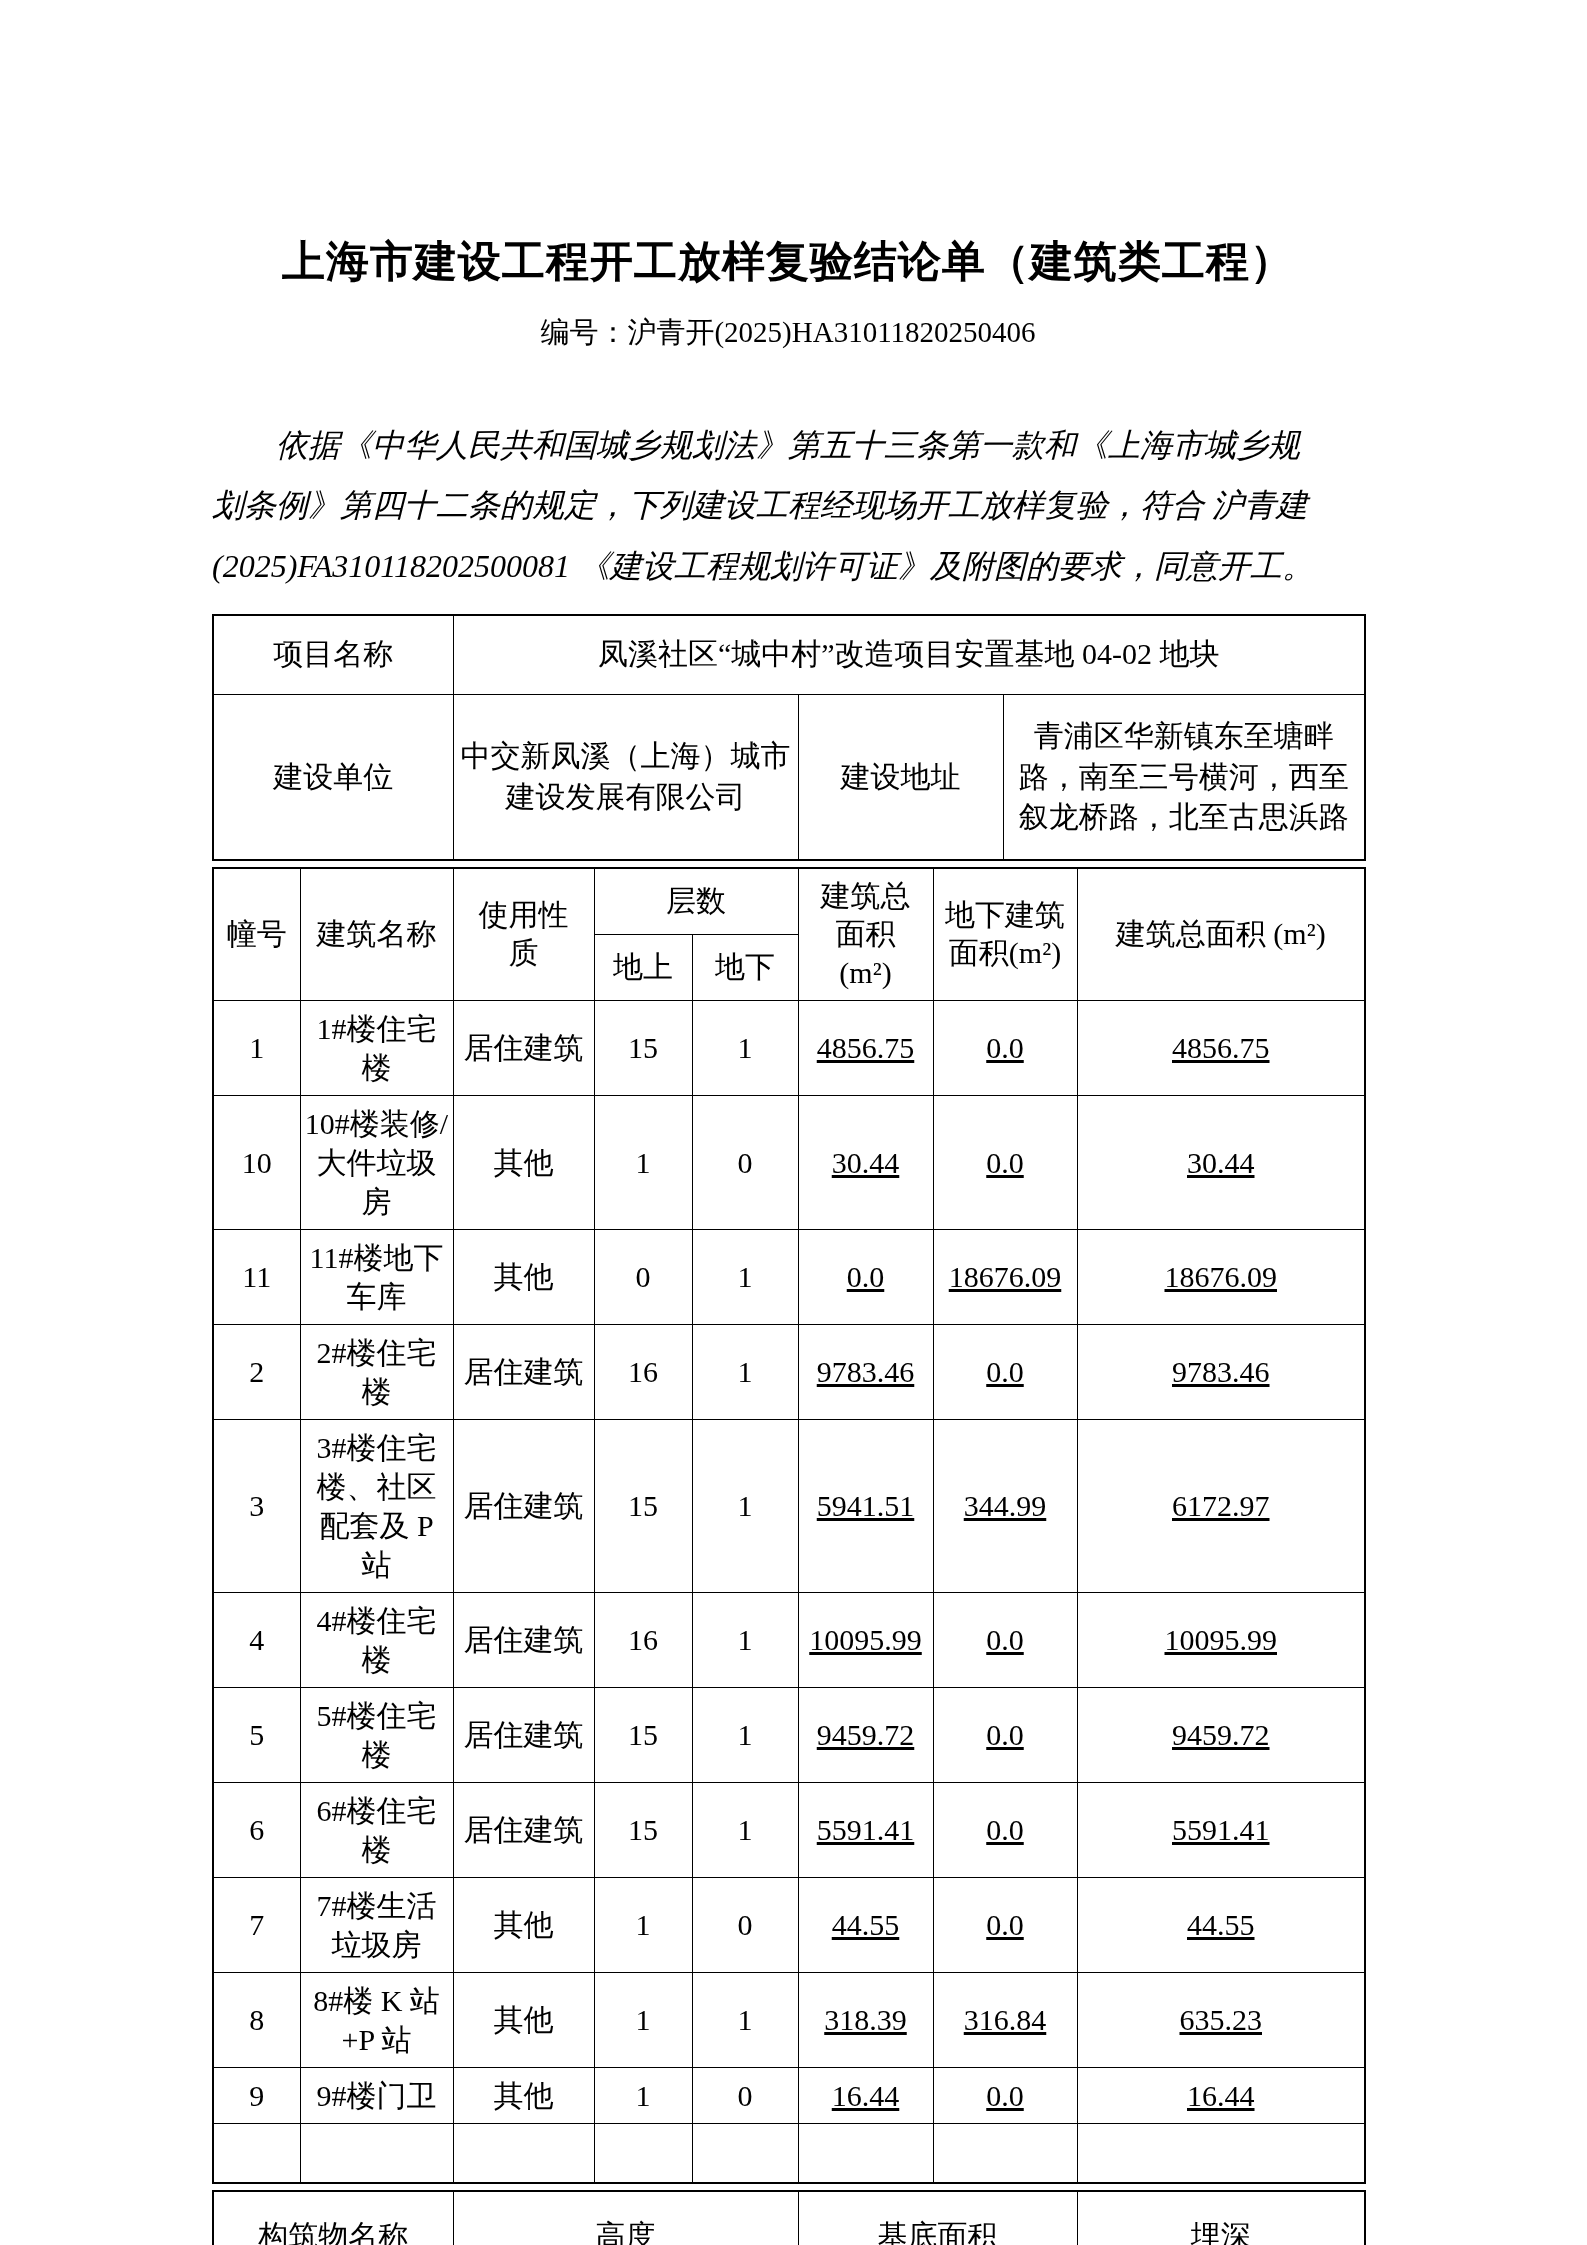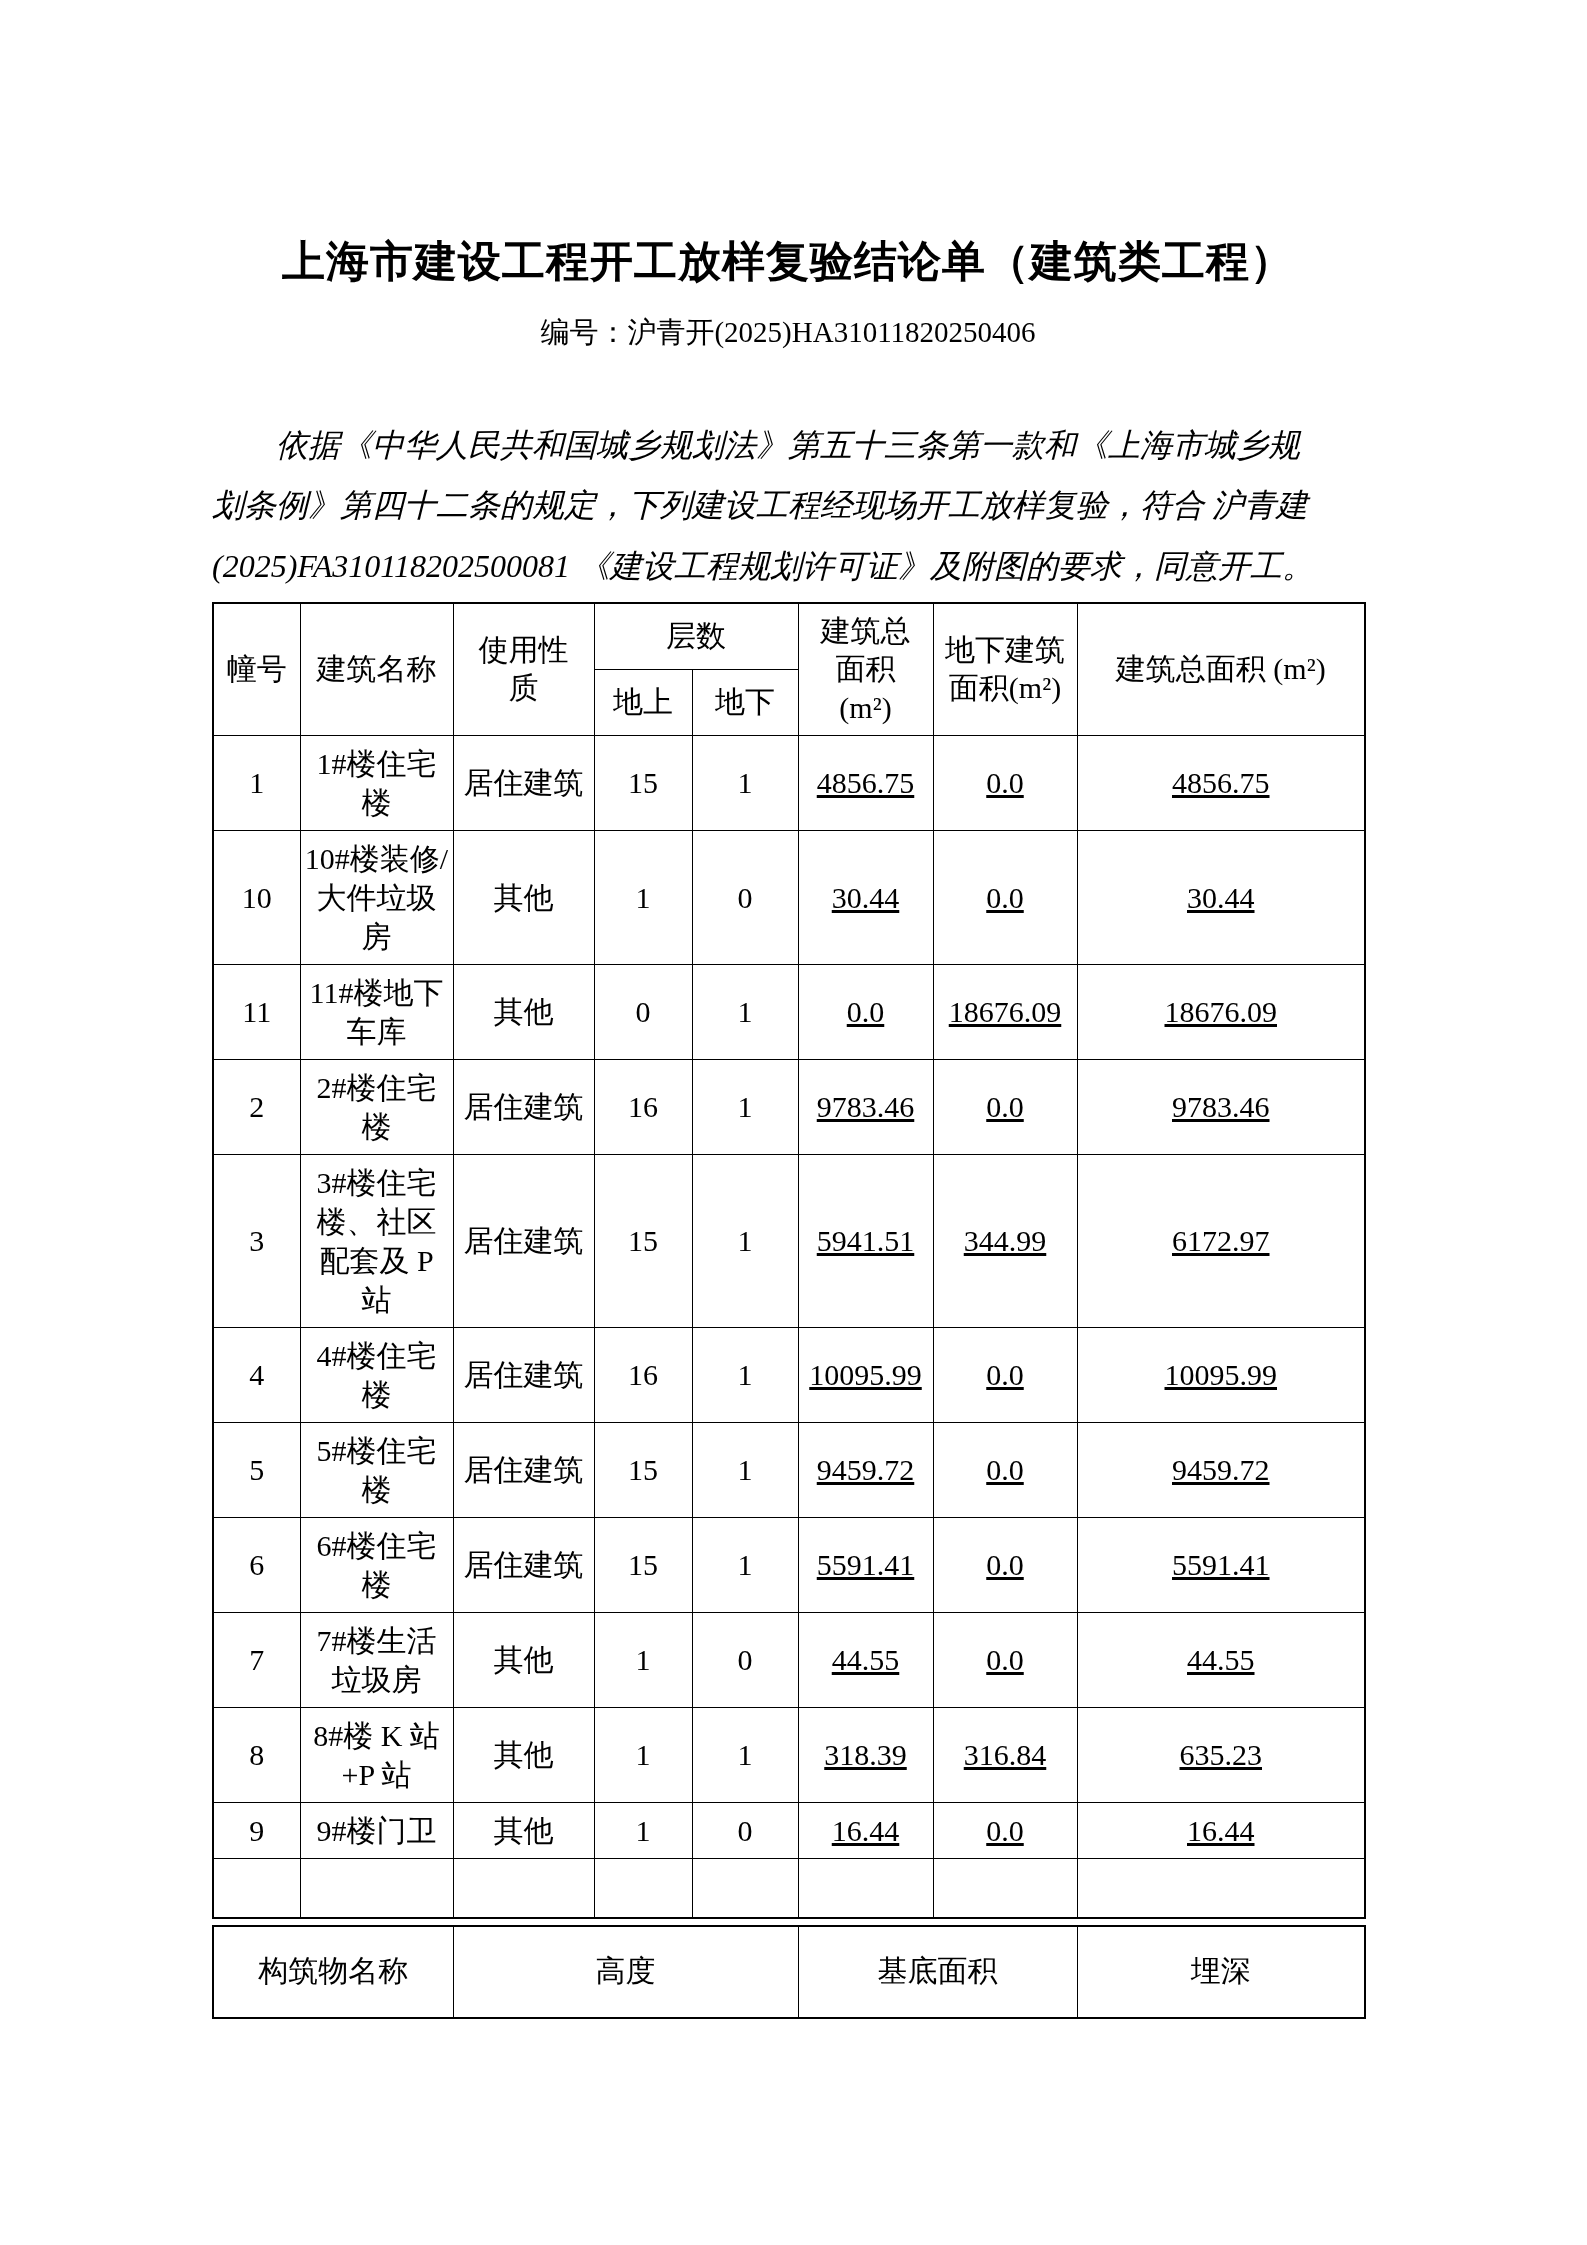--- a/index.html
+++ b/index.html
@@ -45,20 +45,40 @@
     <div class="title">上海市建设工程开工放样复验结论单（建筑类工程）</div>
 
     <div class="doc-no">编号：沪青开(2025)HA31011820250406</div>
 
     <div class="para">
       <div class="line indent">依据《中华人民共和国城乡规划法》第五十三条第一款和《上海市城乡规</div>
       <div class="line">划条例》第四十二条的规定，下列建设工程经现场开工放样复验，符合 沪青建</div>
       <div class="line">(2025)FA310118202500081 《建设工程规划许可证》及附图的要求，同意开工。</div>
     </div>
 
+    <table class="info-table">
+      <colgroup>
+          <col style="width:240px">
+          <col style="width:345px">
+          <col style="width:205px">
+          <col style="width:362px">
+        </colgroup>
+      <tbody>
+          <tr class="r1">
+        <td>项目名称</td>
+        <td colspan="3">凤溪社区“城中村”改造项目安置基地 04-02 地块</td>
+      </tr>
+      <tr class="r2">
+        <td>建设单位</td>
+        <td>中交新凤溪（上海）城市建设发展有限公司</td>
+        <td>建设地址</td>
+        <td>青浦区华新镇东至塘畔路，南至三号横河，西至叙龙桥路，北至古思浜路</td>
+      </tr>
+    </tbody>
+      </table>
 
     <table class="bld-table">
       <colgroup>
         <col style="width:87px">
           <col style="width:153px">
           <col style="width:141px">
         <col style="width:98px">
           <col style="width:106px">
           <col style="width:135px">
         <col style="width:144px">

